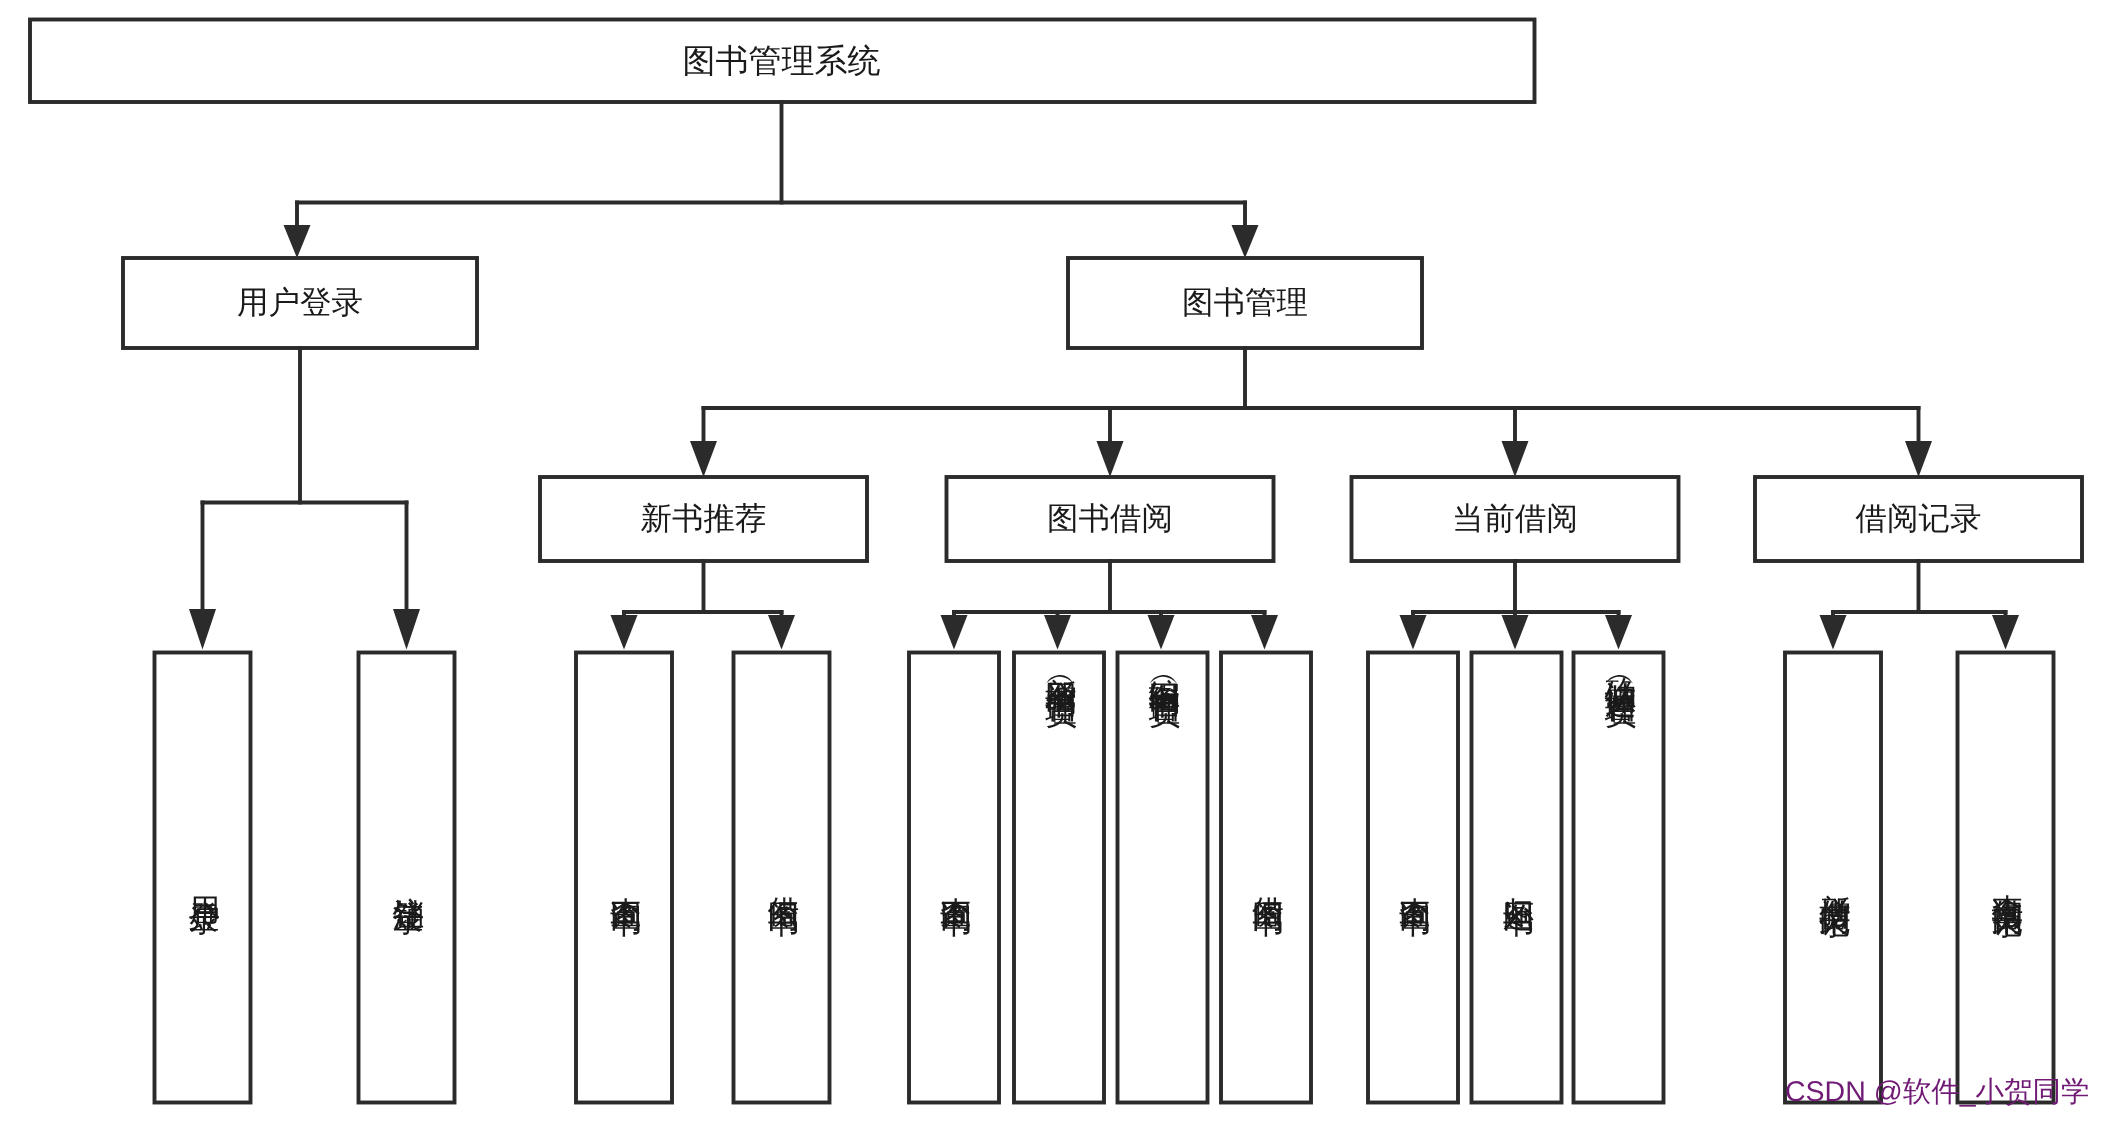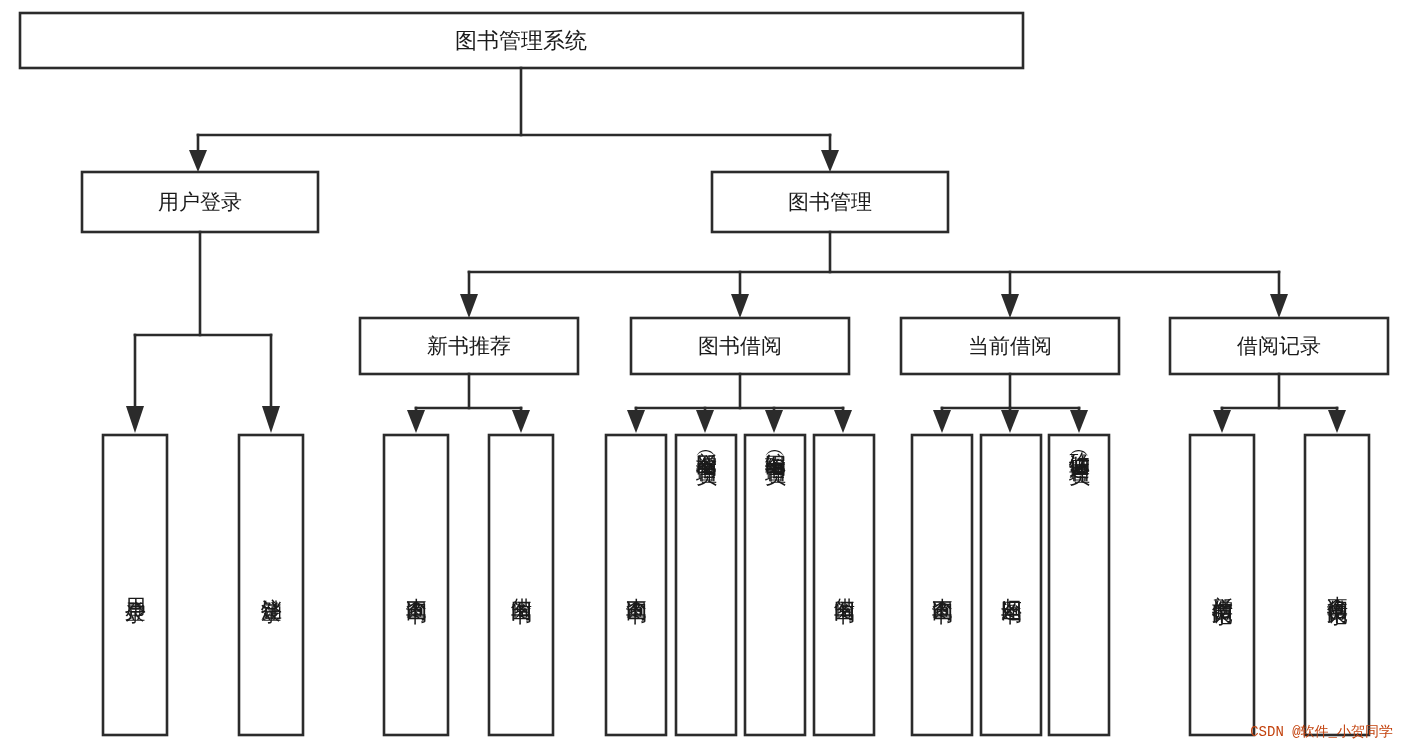--- a/index.html
+++ b/index.html
@@ -71,23 +71,23 @@
     line-height: 1.18;
     letter-spacing: 2px;
     color: #1a1a1a;
     white-space: nowrap;
     text-align: center;
   }
   #watermark {
     position: absolute;
     right: 12px;
     bottom: 6px;
-    font-family: Liberation Mono, monospace;
-    font-size: 14px;
-    color: #c2410c;
+    font-family: Liberation Sans, sans-serif;
+    font-size: 19px;
+    color: #701a75;
     white-space: nowrap;
     user-select: none;
   }
 </style>
 </head>
 <body>
 
 <div id="diagram-root">
 
   <svg id="tree-svg" viewBox="0 0 1405 747">

